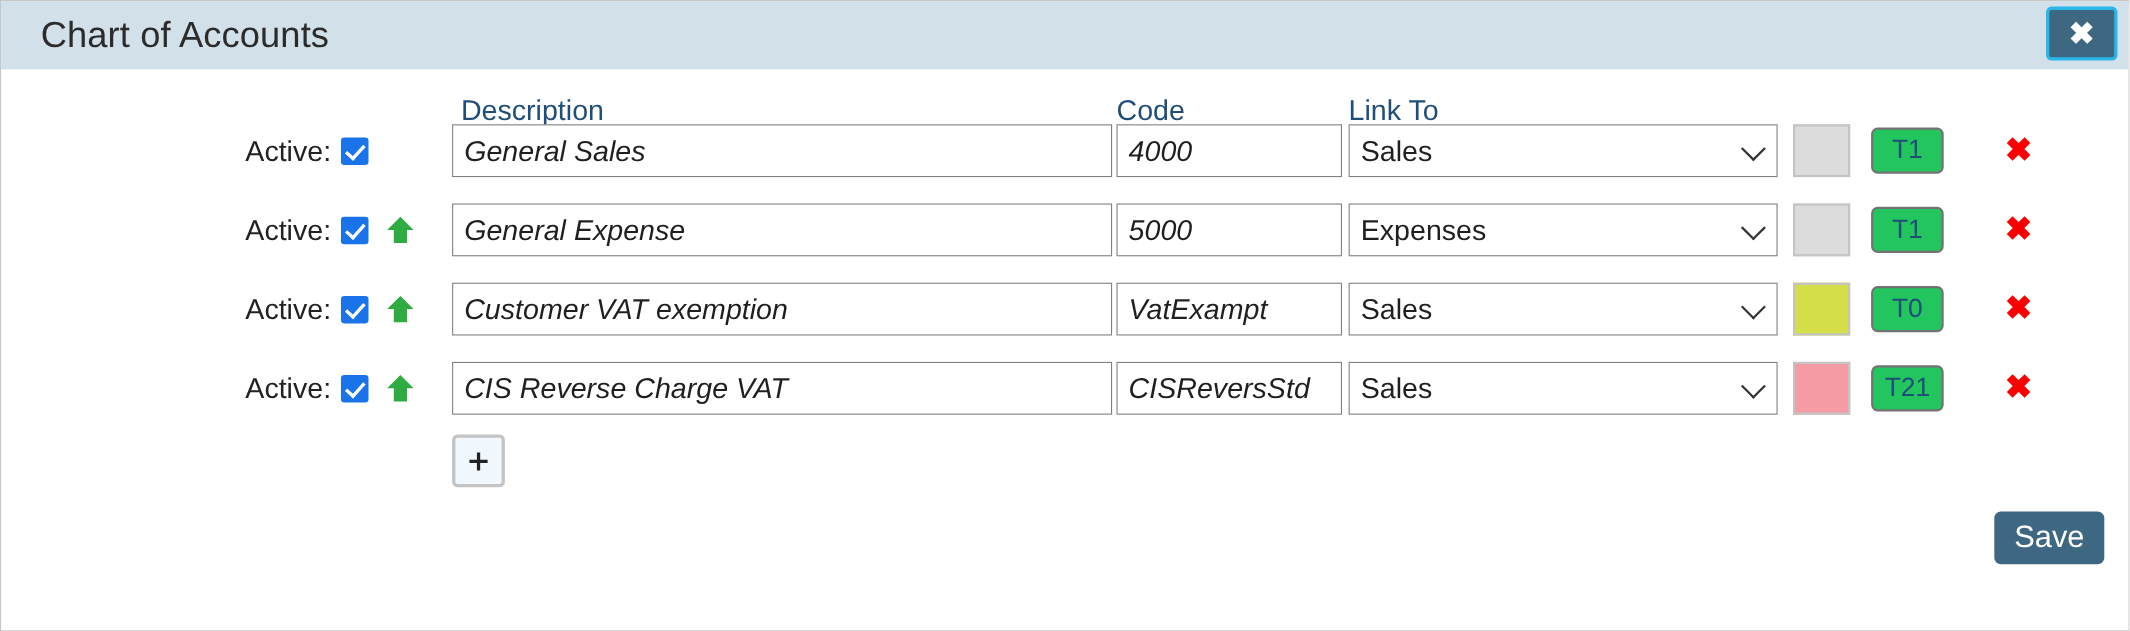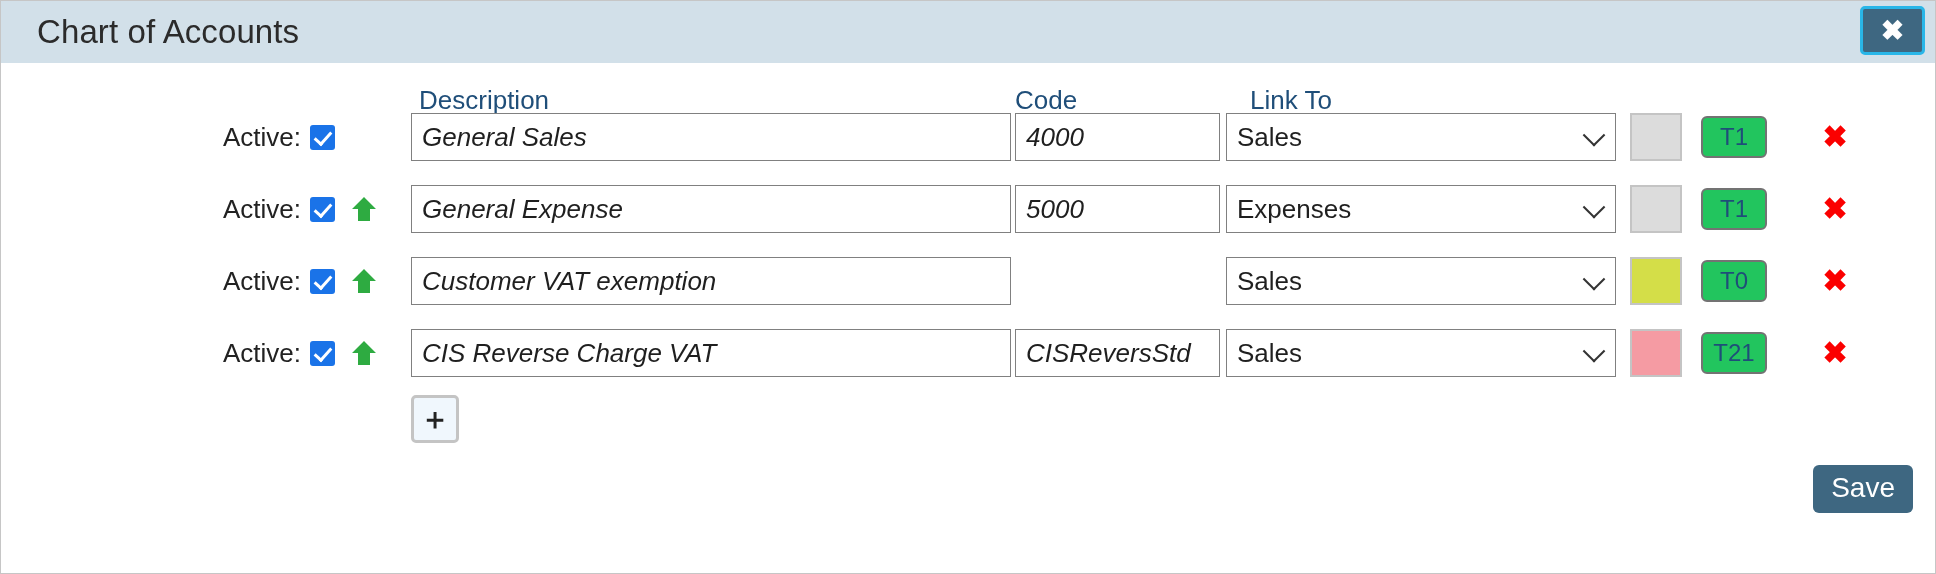--- a/index.html
+++ b/index.html
@@ -74,21 +74,21 @@
   }
   .col-header {
     position: absolute;
     top: 22px;
     font-size: 26px;
     color: #1f4e79;
     white-space: nowrap;
   }
   .ch-description { left: 418px; }
   .ch-code        { left: 1014px; }
-  .ch-linkto      { left: 1225px; margin-left: 24px; }
+  .ch-linkto      { left: 1225px; }
 
   .rows { position: relative; }
 
   .row {
     position: relative;
     height: 72px;
     display: flex;
     align-items: center;
   }
 
@@ -335,20 +335,21 @@
           <div class="active-cell">
             <span class="active-label">Active:</span>
             <span class="checkbox"></span>
             <span class="move-up">
               <svg width="26" height="28" viewBox="0 0 26 28" aria-hidden="true">
                 <polygon points="13,2 25,14 19,14 19,26 7,26 7,14 1,14" fill="#2eab41"></polygon>
               </svg>
             </span>
           </div>
           <input class="field f-description" type="text" value="Customer VAT exemption" style="">
+          <input class="field f-code" type="text" value="VatExampt" style="">
           <div class="select-wrap">
             <div class="select-field">Sales</div>
             <span class="select-arrow"></span>
           </div>
           <div class="swatch" style="background: rgb(212, 222, 72);"></div>
           <div class="tax-button">T0</div>
           <div class="delete-button">✖</div>
         </div>
         <div class="row">
           <div class="active-cell">

